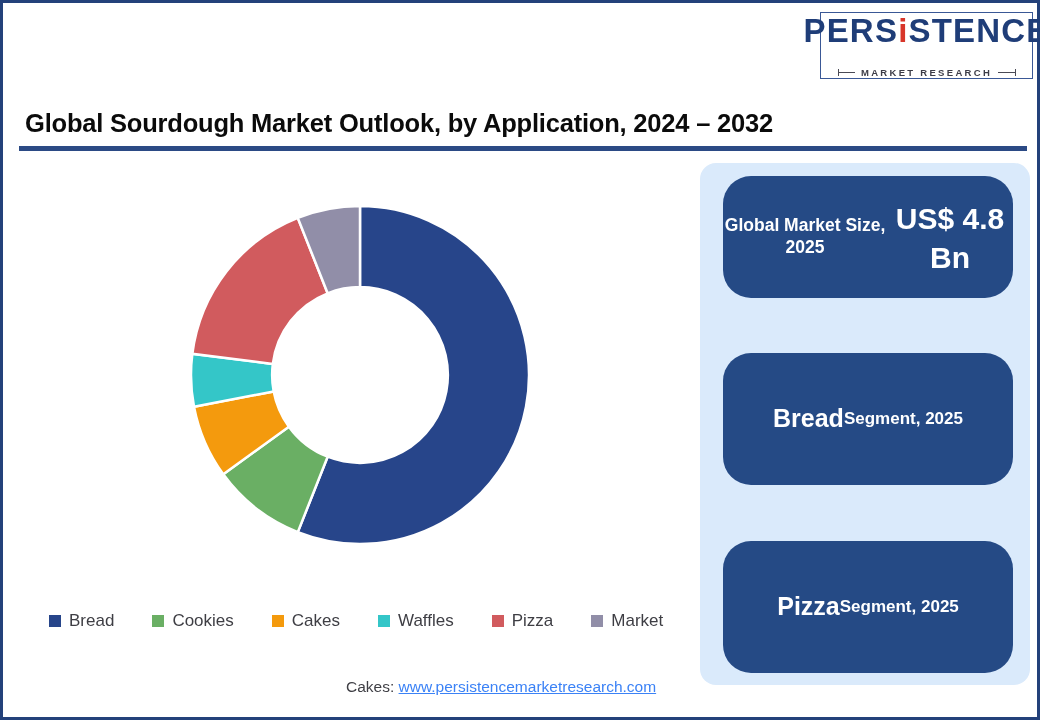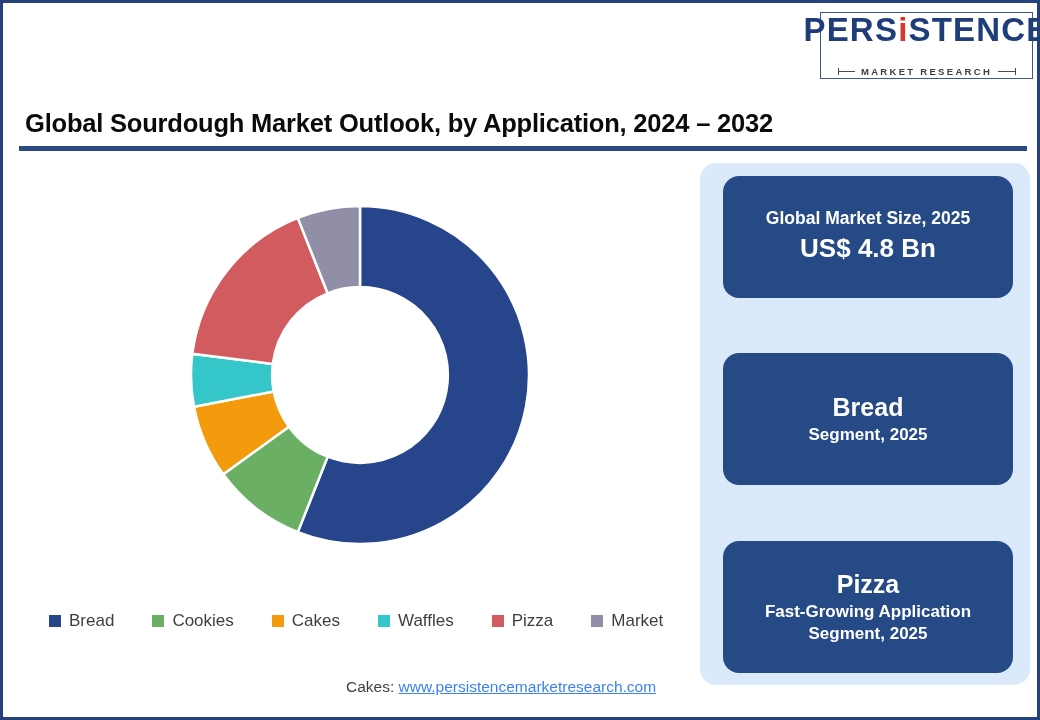--- a/index.html
+++ b/index.html
@@ -15,21 +15,21 @@
     border:3px solid #23417a;
     background:#ffffff;
   }
 
   
   .logo-box{
     position:absolute;left:817px;top:9px;width:213px;height:67px;
     box-sizing:border-box;
     border:1.5px solid #3a5896;
     background:#ffffff;
-    display:flex;flex-direction:column;align-items:center;
+    display:flex;flex-direction:column;align-items:center;justify-content:center;
   }
   .logo-word{
     font-size:33px;font-weight:700;letter-spacing:1.2px;
     color:#1f3d78;line-height:1;white-space:nowrap;
     font-family:"Liberation Sans", sans-serif;
   }
   .logo-word .dot-i{color:#d8362a;}
   .logo-sub-wrap{
     display:flex;align-items:center;justify-content:center;gap:6px;margin-top:20px;width:178px;
   }
@@ -51,29 +51,29 @@
     position:absolute;left:16px;top:143px;width:1008px;height:5px;background:#2b4a85;
   }
 
   
   .side-panel{
     position:absolute;left:697px;top:160px;width:330px;height:522px;
     background:#daeafb;border-radius:16px;
   }
   .card{
     position:absolute;left:720px;
-    width:290px;border-radius:16px;background:#254a85;
-    color:#ffffff;display:flex;flex-direction:column;
+    width:290px;border-radius:28px;background:#254a85;
+    color:#ffffff;display:flex;flex-direction:row;
     align-items:center;justify-content:center;text-align:center;
   }
   .card-1{top:173px;height:122px;}
   .card-2{top:350px;height:132px;}
   .card-3{top:538px;height:132px;}
   .card-kicker{font-size:17.5px;font-weight:700;line-height:1.25;}
-  .card-value{font-size:26px;font-weight:700;line-height:1.3;margin-top:2px;}
+  .card-value{font-size:30px;font-weight:700;line-height:1.3;margin-top:2px;}
   .card-head{font-size:25px;font-weight:700;line-height:1.25;}
   .card-line{font-size:17px;font-weight:700;line-height:1.3;}
 
   
   .chart-wrap{position:absolute;left:168px;top:190px;width:378px;height:370px;}
   .chart-wrap svg{display:block;}
 
   
   .legend{
     position:absolute;left:46px;top:608px;width:620px;
@@ -114,21 +114,20 @@
     <div class="card-value">US$ 4.8 Bn</div>
   </div>
 
   <div class="card card-2">
     <div class="card-head">Bread</div>
     <div class="card-line">Segment, 2025</div>
   </div>
 
   <div class="card card-3">
     <div class="card-head">Pizza</div>
-    <div class="card-line">Fast-Growing Application</div>
     <div class="card-line">Segment, 2025</div>
   </div>
 
   <div class="chart-wrap">
     <svg id="donut-svg" width="378" height="370" viewBox="0 0 378 370">
         <path d="M 189 13 A 169 169 0 1 1 126.78695059628939 339.13222611511446 L 156.64921431007048 263.70875757985954 A 87.88000000000001 87.88000000000001 0 1 0 189 94.11999999999999 Z" fill="#27458a" stroke="#ffffff" stroke-width="2.5"></path>
         <path d="M 126.78695059628939 339.13222611511446 A 169 169 0 0 1 52.27612795063385 281.3357076374279 L 117.90358653432959 233.6545679714625 A 87.88000000000001 87.88000000000001 0 0 0 156.64921431007048 263.70875757985954 Z" fill="#6aaf64" stroke="#ffffff" stroke-width="2.5"></path>
         <path d="M 52.27612795063385 281.3357076374279 A 169 169 0 0 1 22.993454626851616 213.6674421649874 L 102.67659640596283 198.46706992579345 A 87.88000000000001 87.88000000000001 0 0 0 117.90358653432959 233.6545679714625 Z" fill="#f49a0d" stroke="#ffffff" stroke-width="2.5"></path>
         <path d="M 22.993454626851616 213.6674421649874 A 169 169 0 0 1 21.332615477853267 160.81868352763252 L 101.81296004848369 170.9857154343689 A 87.88000000000001 87.88000000000001 0 0 0 102.67659640596283 198.46706992579345 Z" fill="#34c6c8" stroke="#ffffff" stroke-width="2.5"></path>
         <path d="M 21.332615477853267 160.81868352763252 A 169 169 0 0 1 126.78695059628959 24.86777388488545 L 156.6492143100706 100.29124242014042 A 87.88000000000001 87.88000000000001 0 0 0 101.81296004848369 170.9857154343689 Z" fill="#d15b5e" stroke="#ffffff" stroke-width="2.5"></path>

